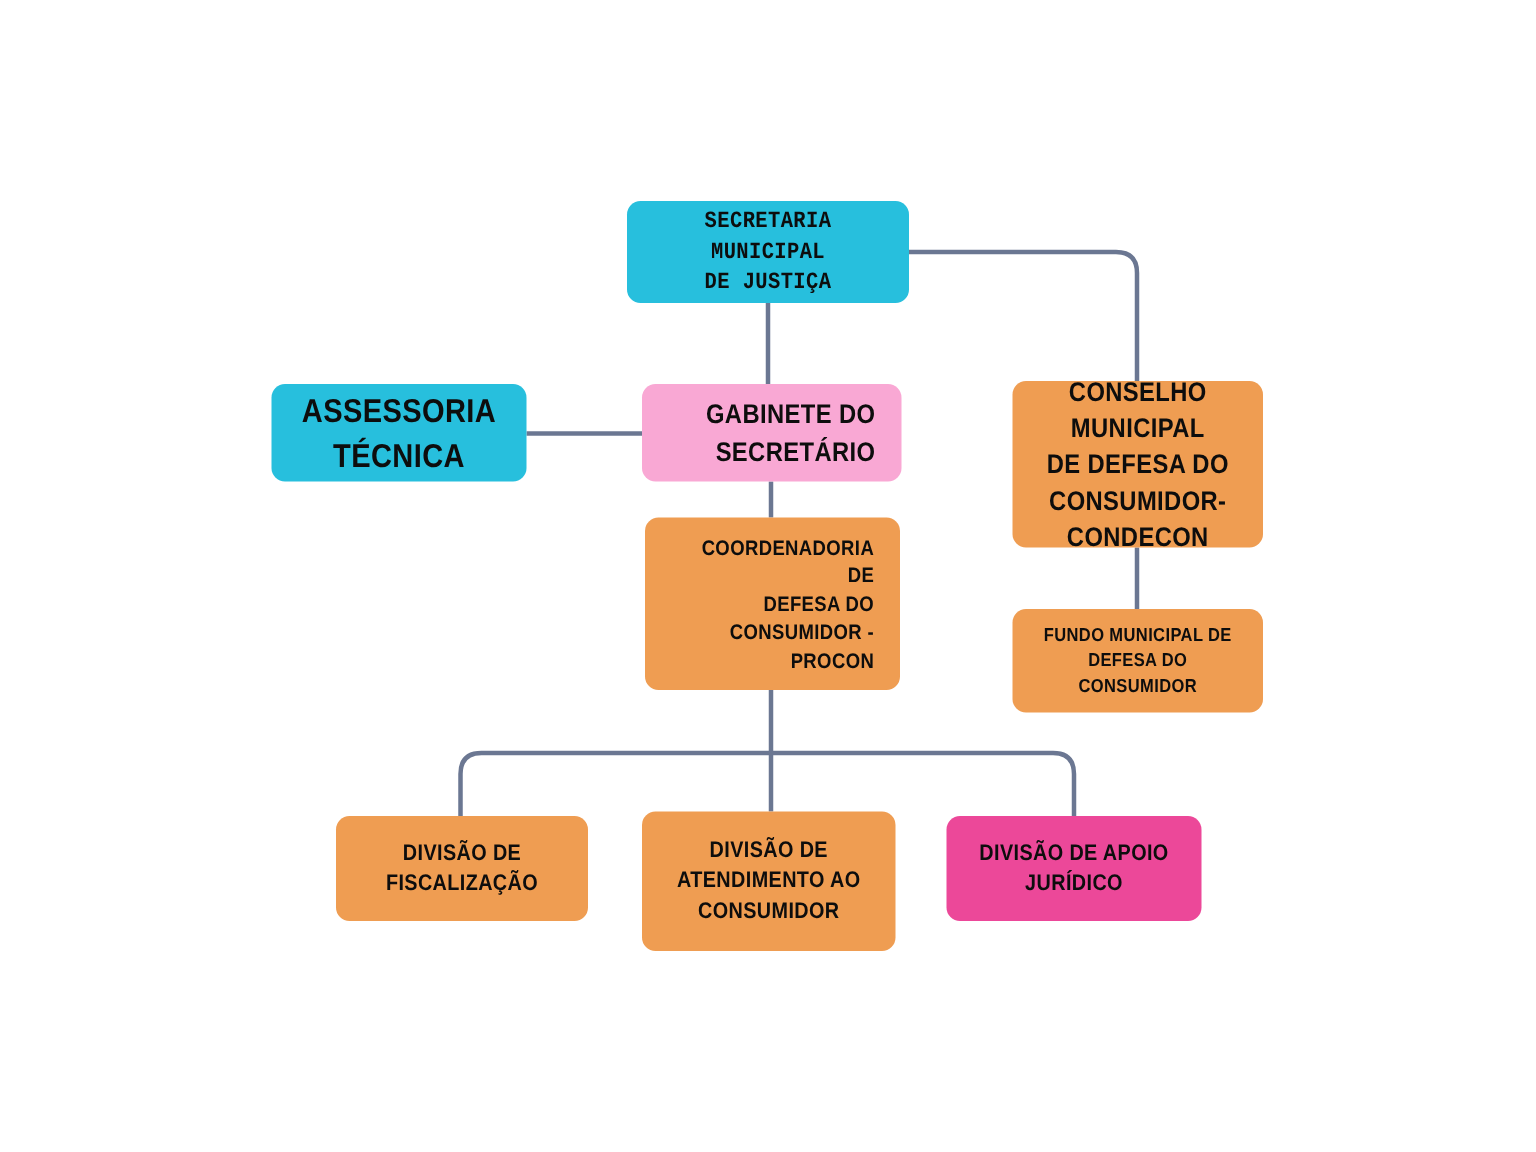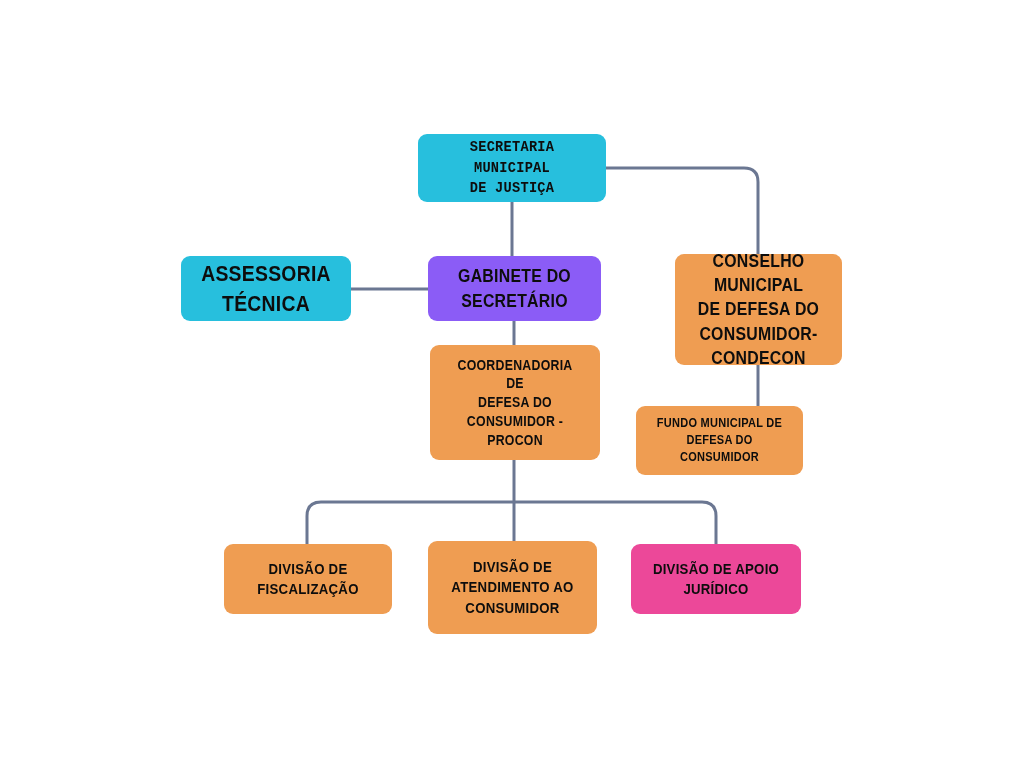--- a/index.html
+++ b/index.html
@@ -53,21 +53,21 @@
   }
   .cyan { background: #27bfdd; }
   .orange { background: #ef9d52; }
 
   
   #node-secretaria      { left:418px; top:134px;  width:188px; height:68px;  font-size:15.5px; }
   #node-assessoria      { left:181px; top:256px;  width:170px; height:65px;  font-size:22px; }
   #node-gabinete        { left:428px; top:256px;  width:173px; height:65px;  font-size:18px; }
   #node-condecon        { left:675px; top:254px;  width:167px; height:111px; font-size:18px; }
   #node-procon          { left:430px; top:345px;  width:170px; height:115px; font-size:14px; }
-  #node-fundo           { left:636px; top:406px;  width:167px; height:69px;  font-size:12.5px; }
+  #node-fundo           { left:675px; top:406px;  width:167px; height:69px;  font-size:12.5px; }
   #node-fiscalizacao    { left:224px; top:544px;  width:168px; height:70px;  font-size:15px; }
   #node-atendimento     { left:428px; top:541px;  width:169px; height:93px;  font-size:15px; }
   #node-juridico        { left:631px; top:544px;  width:170px; height:70px;  font-size:15px; }
 </style>
 </head>
 <body style="background: rgb(255, 255, 255);">
 
 <div id="chart-canvas">
 
   <svg id="connector-layer" viewBox="0 0 1024 768" width="1024" height="768" xmlns="http://www.w3.org/2000/svg">
@@ -94,33 +94,33 @@
   <div class="node cyan" id="node-secretaria" style="background: rgb(39, 191, 221); font-family: Liberation Mono, monospace;">
     <span class="node-label">SECRETARIA MUNICIPAL
 DE JUSTIÇA</span>
   </div>
 
   <div class="node cyan" id="node-assessoria" style="background: rgb(39, 191, 221);">
     <span class="node-label">ASSESSORIA
 TÉCNICA</span>
   </div>
 
-  <div class="node cyan" id="node-gabinete" style="background: #8b5cf6;">
+  <div class="node cyan" id="node-gabinete" style="background: #f9a8d4; text-align: right;">
     <span class="node-label">GABINETE DO
 SECRETÁRIO</span>
   </div>
 
   <div class="node orange" id="node-condecon" style="background: rgb(239, 157, 82);">
     <span class="node-label">CONSELHO MUNICIPAL
 DE DEFESA DO
 CONSUMIDOR-
 CONDECON</span>
   </div>
 
-  <div class="node orange" id="node-procon" style="background: rgb(239, 157, 82);">
+  <div class="node orange" id="node-procon" style="background: rgb(239, 157, 82); text-align: right;">
     <span class="node-label">COORDENADORIA DE
 DEFESA DO
 CONSUMIDOR -
 PROCON</span>
   </div>
 
   <div class="node orange" id="node-fundo" style="background: rgb(239, 157, 82);">
     <span class="node-label">FUNDO MUNICIPAL DE
 DEFESA DO CONSUMIDOR</span>
   </div>

